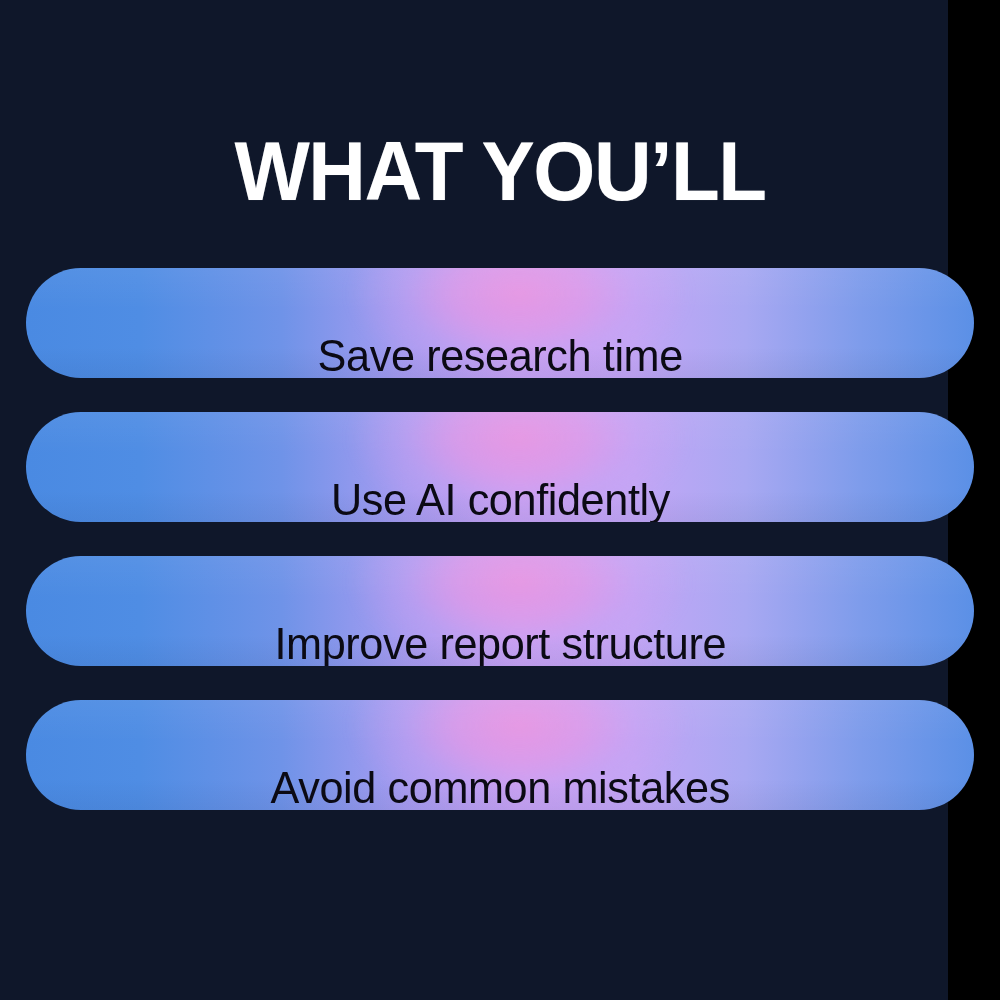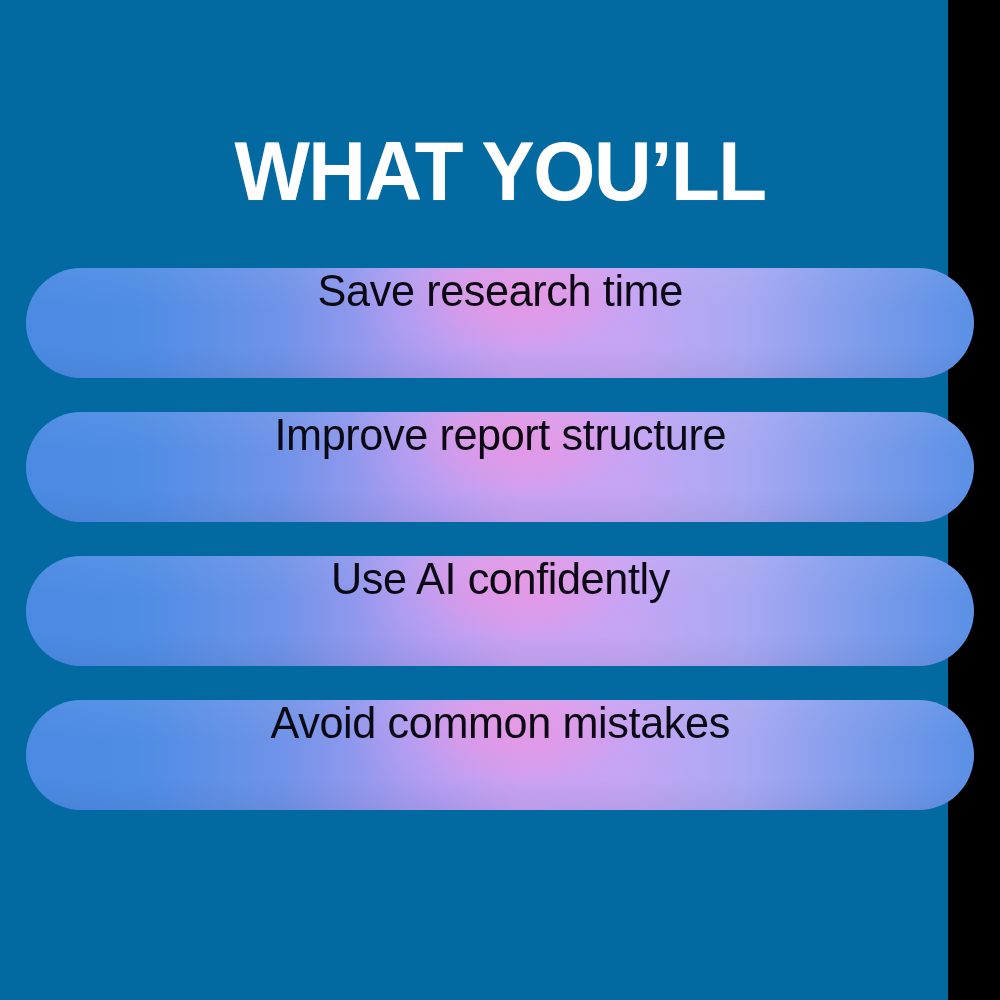--- a/index.html
+++ b/index.html
@@ -12,21 +12,21 @@
     height: 1000px;
     overflow: hidden;
     font-family: "Liberation Sans", "DejaVu Sans", sans-serif;
     -webkit-font-smoothing: antialiased;
   }
 
   #poster {
     position: relative;
     width: 948px;
     height: 1000px;
-    background: #0369a1;
+    background: #0f172a;
     box-sizing: border-box;
   }
 
   
   .heading {
     position: absolute;
     top: 48px;
     left: 0;
     width: 1000px;
     text-align: center;
@@ -54,21 +54,21 @@
   }
 
   .pill {
     position: relative;
     width: 948px;
     height: 110px;
     margin-bottom: 34px;
     border-radius: 55px;
     overflow: hidden;
     display: flex;
-    align-items: flex-start;
+    align-items: flex-end;
     justify-content: center;
     
     background:
       linear-gradient(90deg,
         #4a8ae2 0%,
         #4f8de4 12%,
         #6f93e8 27%,
         #a79cf1 40%,
         #c7a4f6 52%,
         #c3a6f6 64%,
@@ -135,27 +135,27 @@
     <div class="pill">
       <span class="blob"></span>
       <span class="shade"></span>
       <span class="pill-label">Save research time</span>
     </div>
 
 
     <div class="pill">
       <span class="blob"></span>
       <span class="shade"></span>
-      <span class="pill-label">Improve report structure</span>
+      <span class="pill-label">Use AI confidently</span>
     </div>
 
     <div class="pill">
       <span class="blob"></span>
       <span class="shade"></span>
-      <span class="pill-label">Use AI confidently</span>
+      <span class="pill-label">Improve report structure</span>
     </div>
 
     <div class="pill">
       <span class="blob"></span>
       <span class="shade"></span>
       <span class="pill-label">Avoid common mistakes</span>
     </div>
 
   </div>
 </div>

